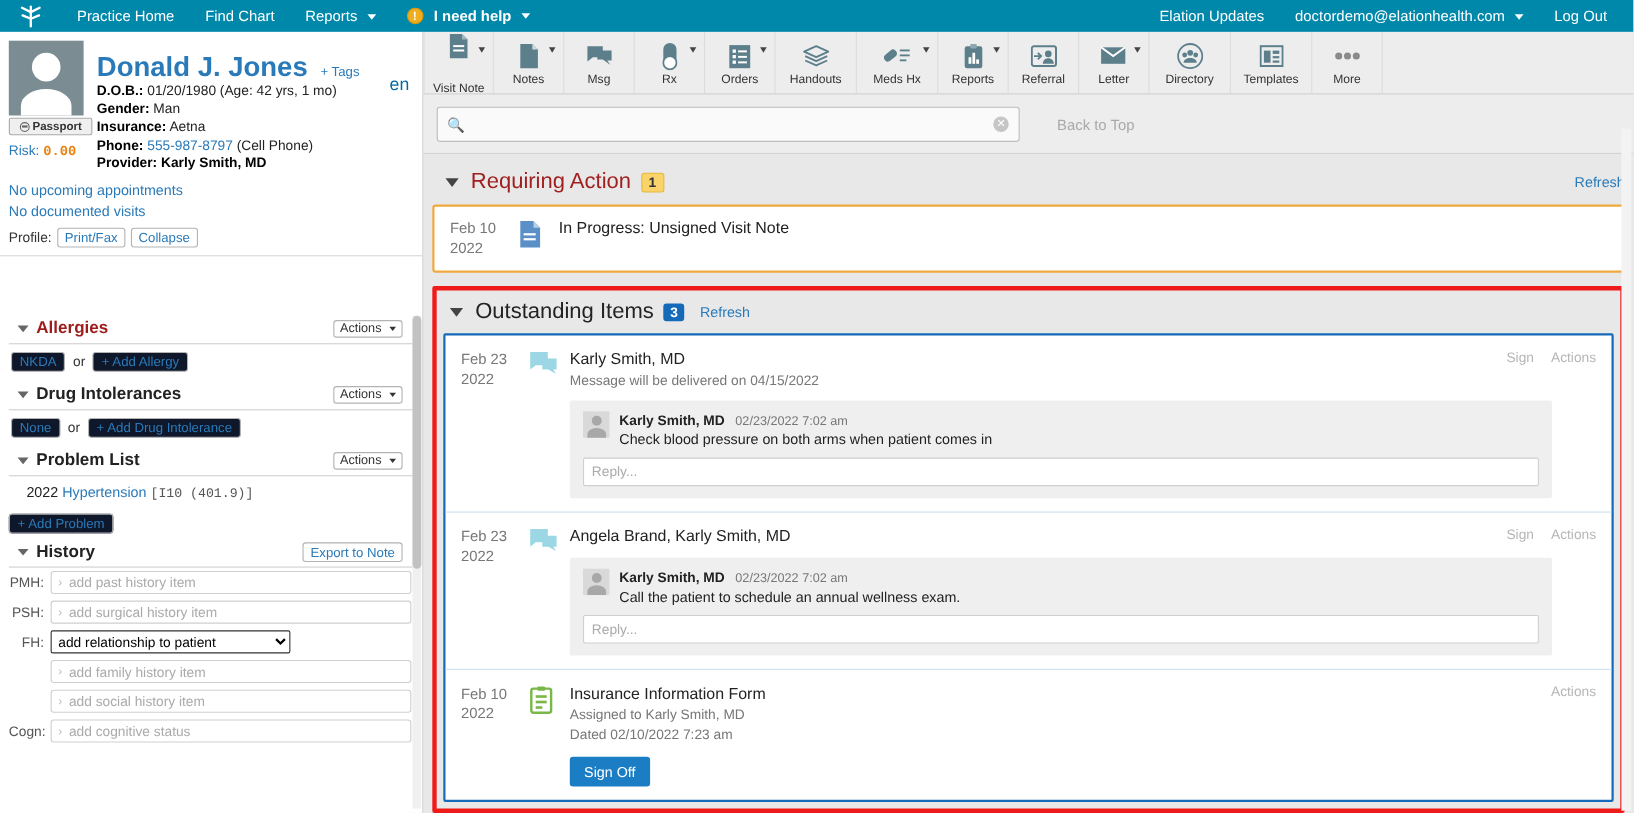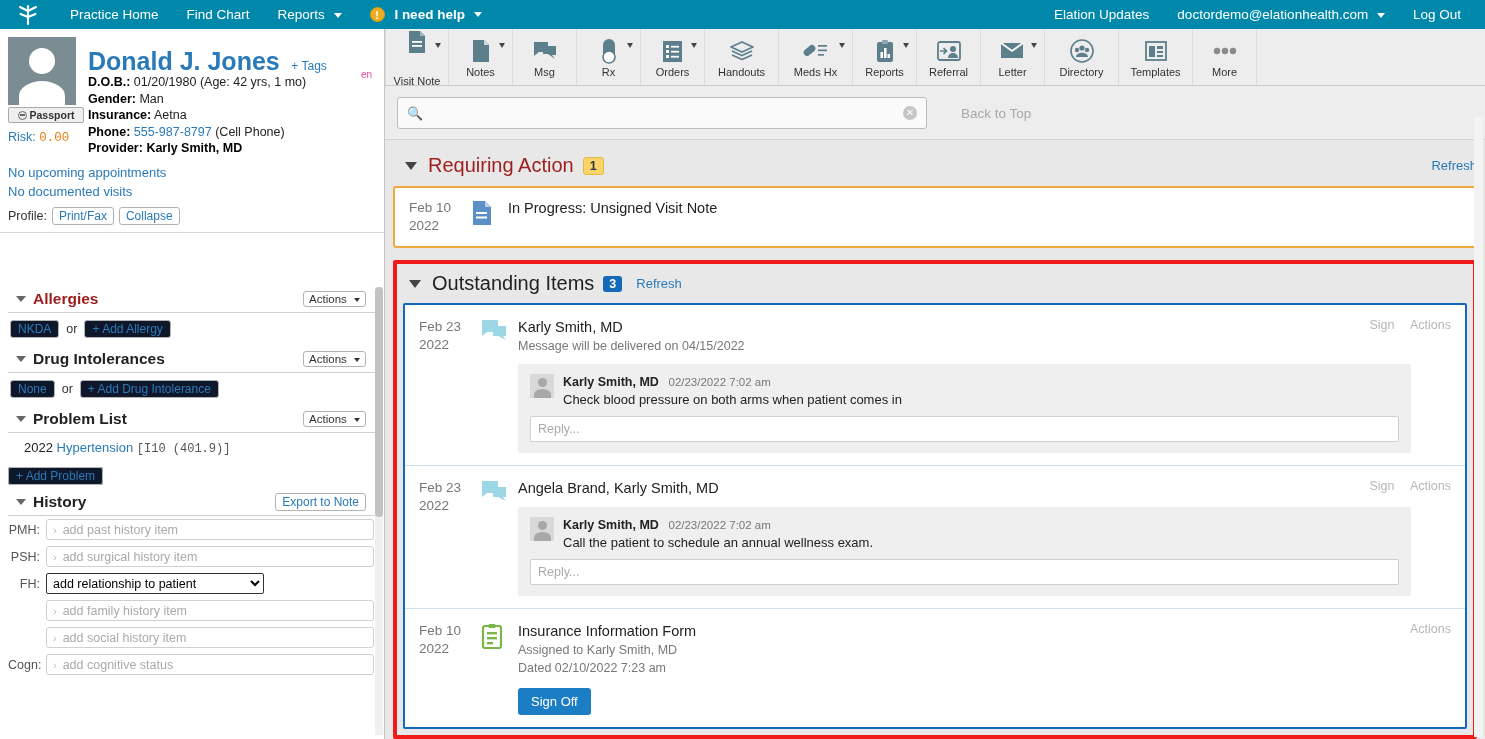--- a/index.html
+++ b/index.html
@@ -53,28 +53,28 @@
   .passport {
     margin-top:2px; border:1px solid #aaa; background:#efefef; font-size:10.5px;
     padding:1px 3px; display:flex; align-items:center; justify-content:center;
     font-weight:bold; color:#333; border-radius:2px;
   }
   .passport .dot { width:9px; height:9px; border-radius:50%; border:1.5px solid #666;
     margin-right:3px; position:relative; }
   .passport .dot:after { content:""; position:absolute; left:1px; top:2.5px;
     width:5px; height:1.5px; background:#666; }
   .risk { margin-top:7px; font-size:12.5px; color:#2b7bb9; white-space:nowrap;}
-  .risk b { color:#e8820c; font-family:"Liberation Mono", monospace; font-weight:normal;}
+  .risk b { color:#e8820c; font-family:"Liberation Mono", monospace; font-weight:bold;}
   .pt-info { flex:1; padding-left:4px; position:relative; }
   .pt-name { color:#2a7ab9; font-size:25px; font-weight:bold; line-height:1; display:inline-block;margin-top:12px; }
   .tags { color:#2a7ab9; font-size:12px; margin-left:8px; cursor:pointer; }
   .pt-line { font-size:12.5px; line-height:16.5px; color:#222; }
   .pt-line b { color:#000; }
   .pt-line a { color:#2a7ab9; text-decoration:none; }
-  .lang { position:absolute; right:2px; top:32px; font-size:10px; color:#ec4899; }
+  .lang { position:absolute; right:2px; top:32px; font-size:16px; color:#0369a1; }
 
   .appt { padding:2px 10px 0 8px; }
   .appt a { display:block; color:#2a7ab9; text-decoration:none; font-size:13px; line-height:19px; }
   .profile-row { padding:6px 8px 7px; font-size:12.5px; display:flex; align-items:center; gap:5px;
     border-bottom:1px solid #d8d8d8; }
   .btn-sm { border:1px solid #b3b3b3; background:#fff; color:#2a7ab9; border-radius:3px;
     padding:1px 6px; font-size:12px; cursor:pointer; }
 
   .scrollarea { position:absolute; top:255px; left:0; right:0; bottom:0; overflow:hidden; }
   .sec-head { display:flex; align-items:center; padding:6px 10px 4px 8px;

